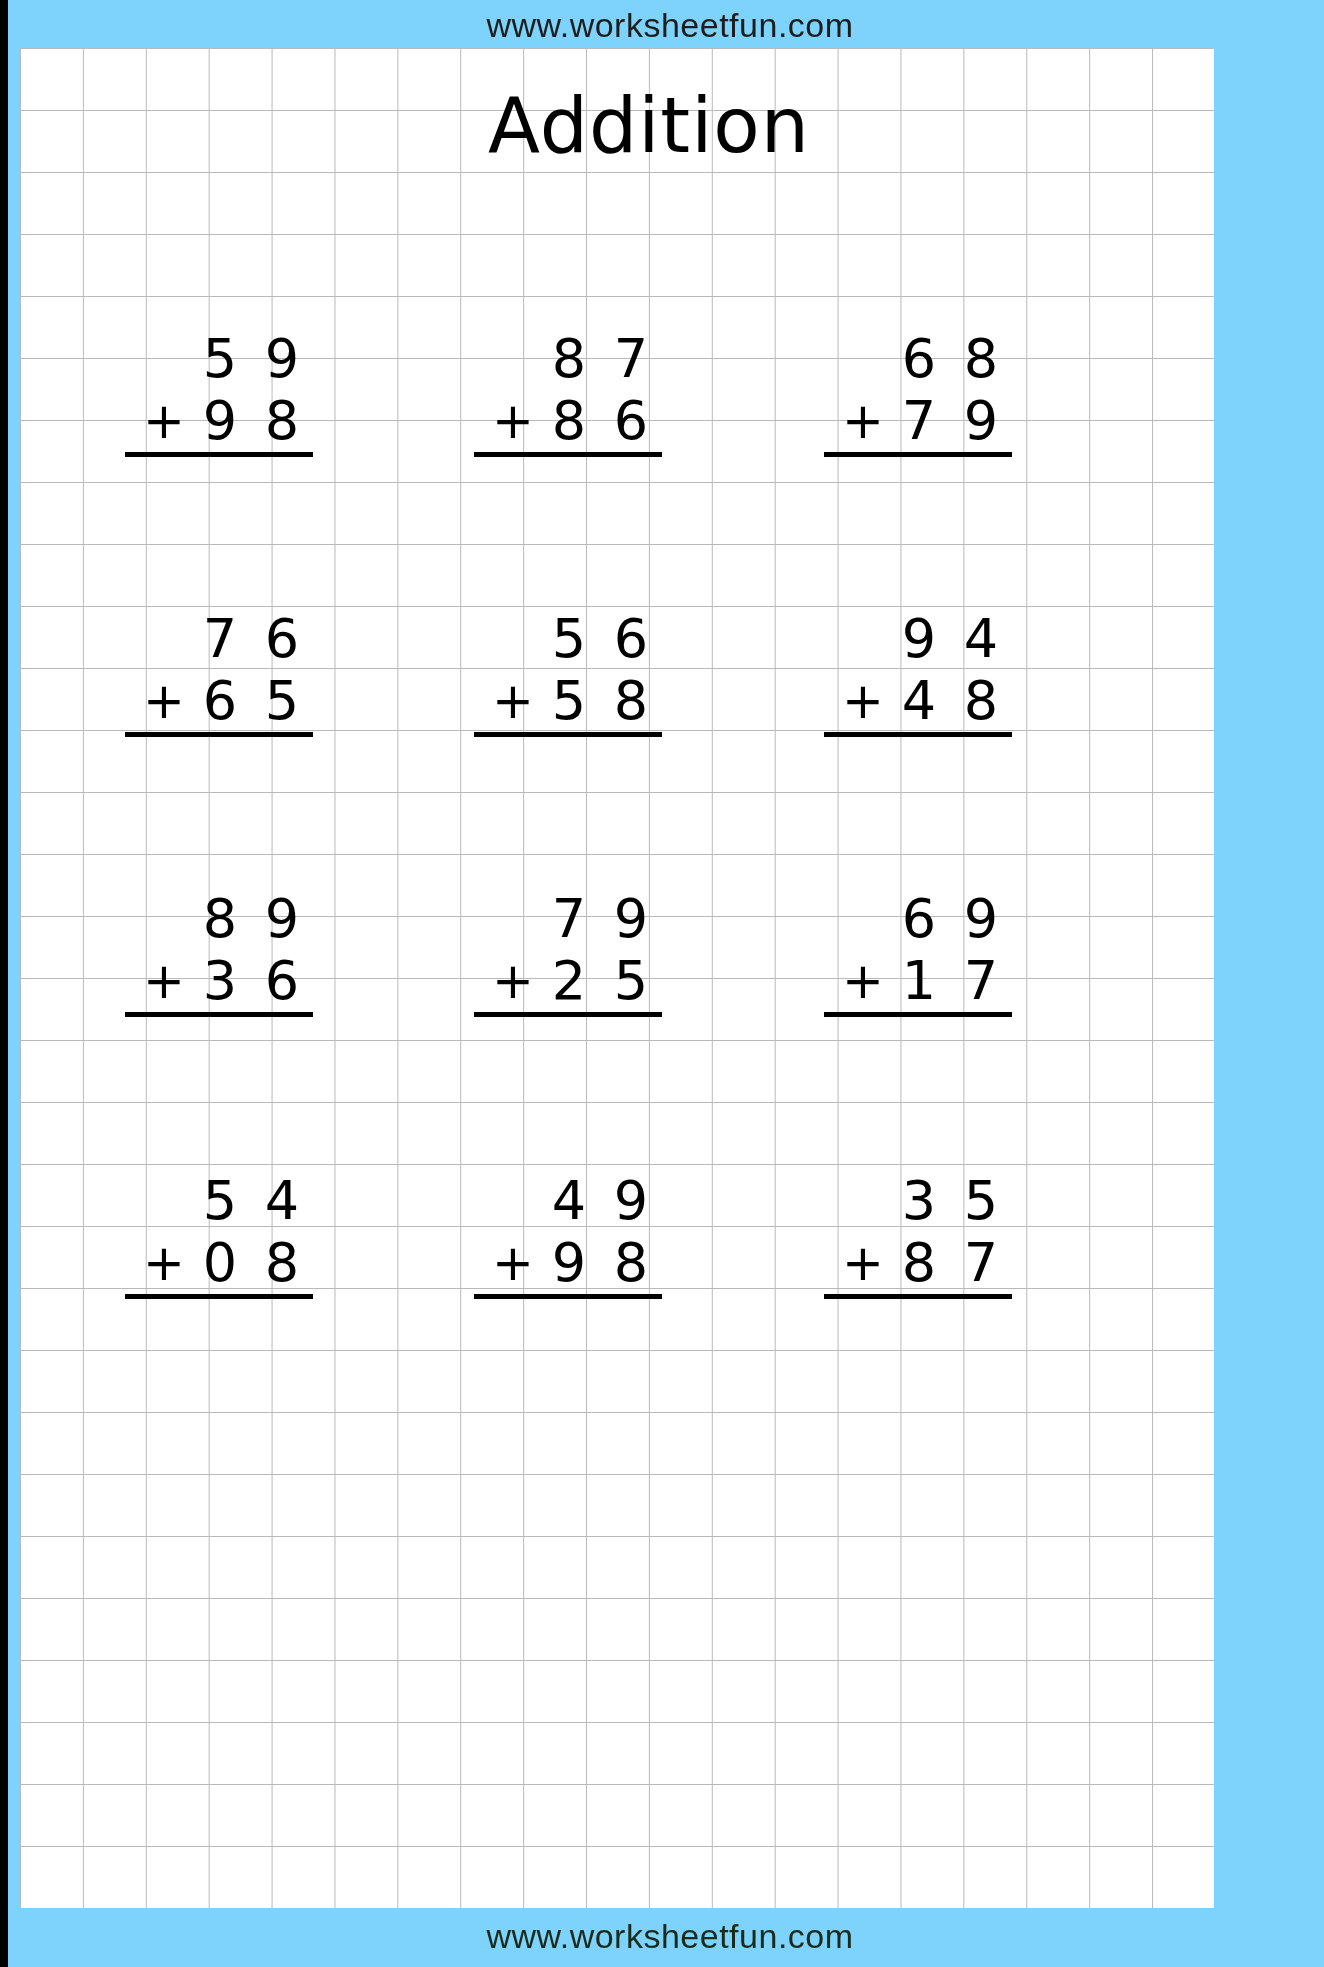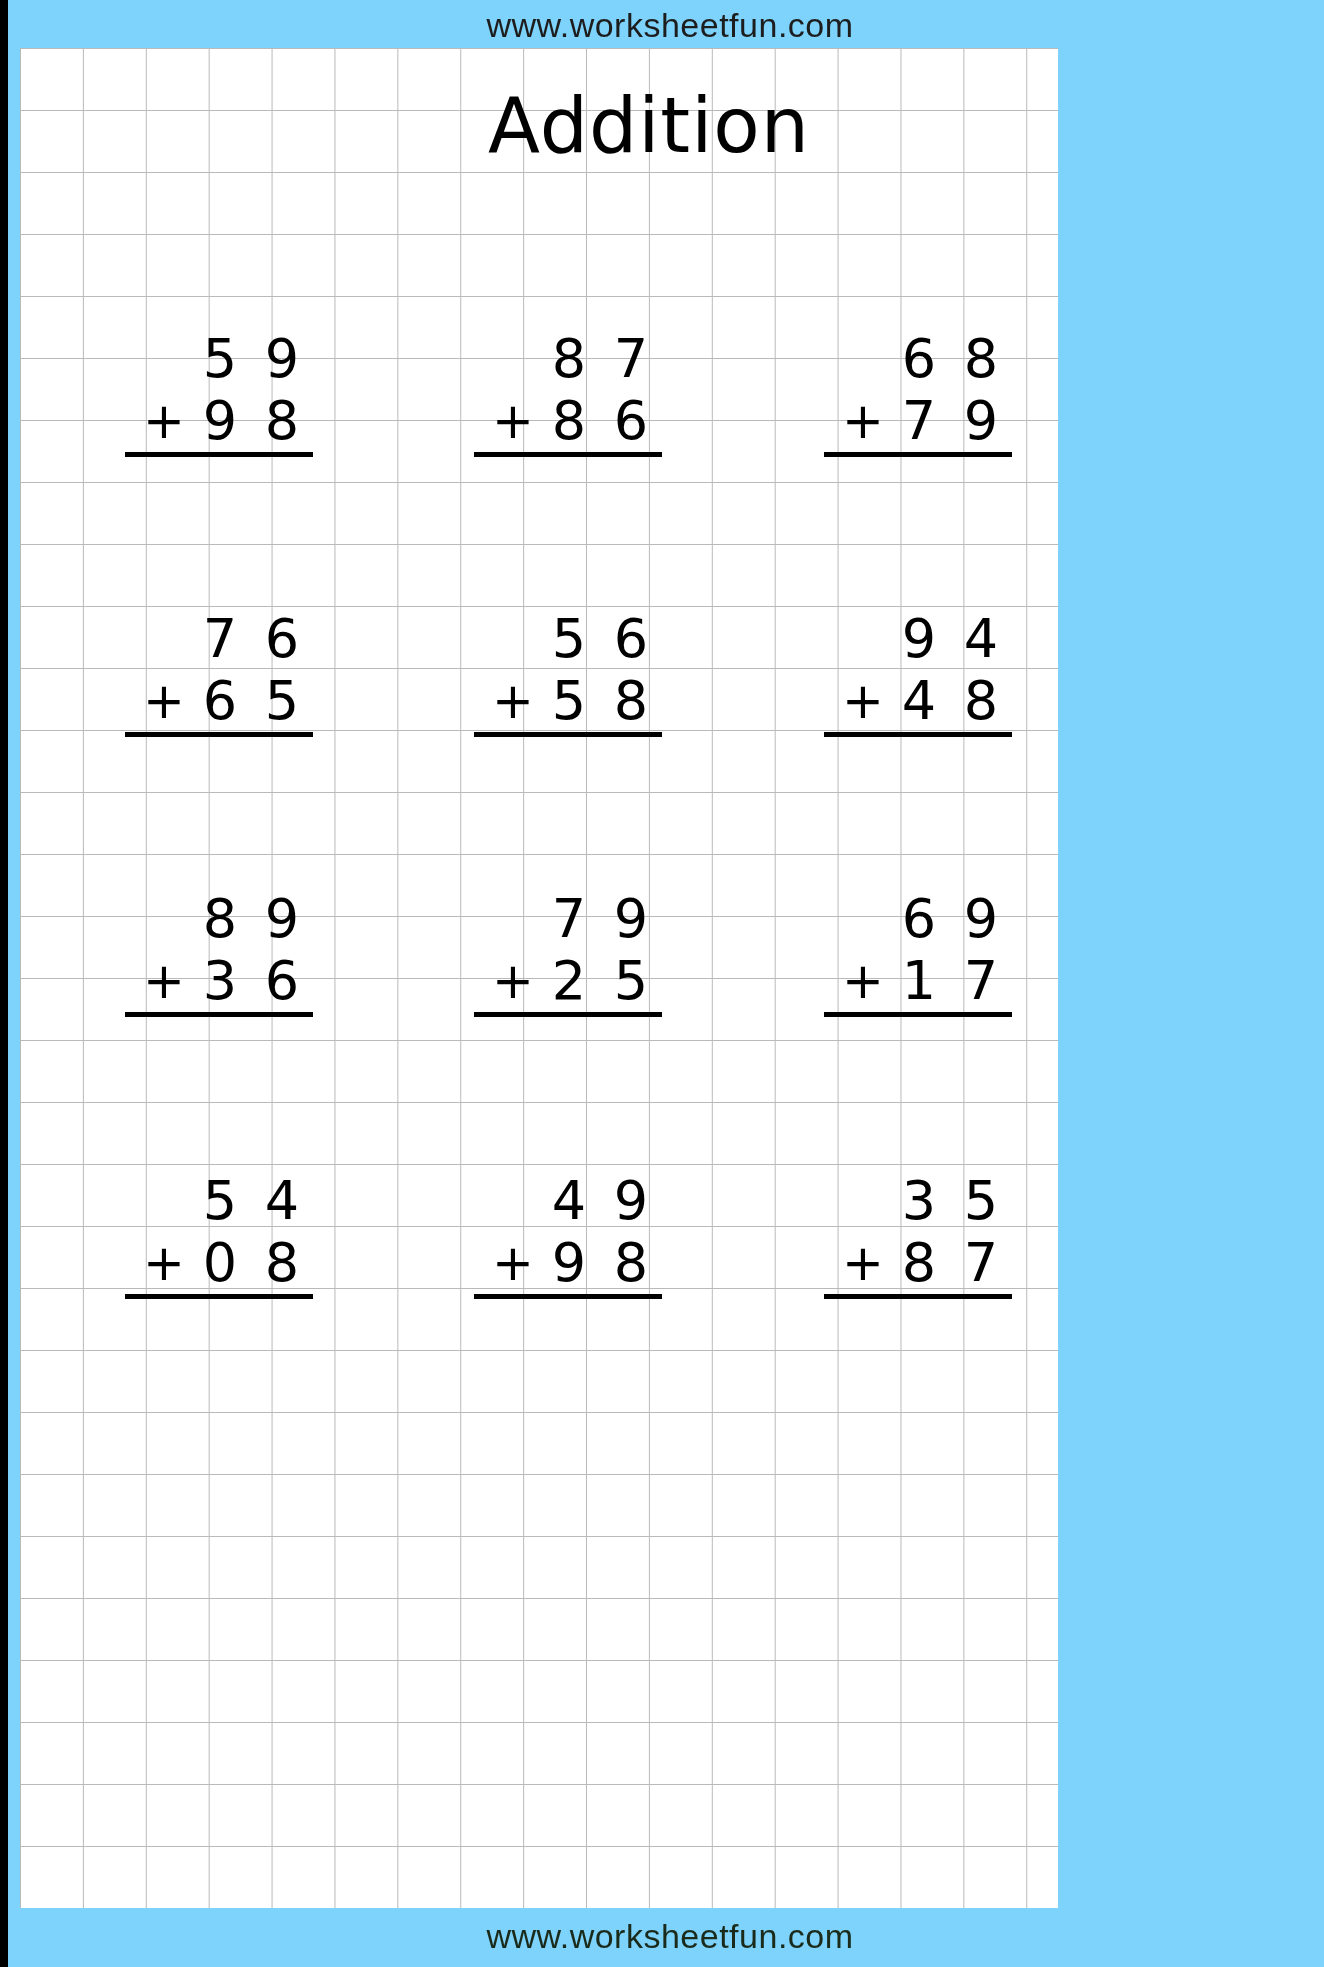--- a/index.html
+++ b/index.html
@@ -54,21 +54,21 @@
     letter-spacing: 0.5px;
     font-family: "Liberation Sans", sans-serif;
     z-index: 5;
   }
 
   
   #sheet {
     position: absolute;
     left: 12px;
     top: 48px;
-    width: 1038px;
+    width: 1194px;
     height: 1860px;
     background: #ffffff;
     background-image:
       linear-gradient(to right, #b9b9b9 1px, transparent 1px),
       linear-gradient(to bottom, #b9b9b9 1px, transparent 1px);
     background-size: 62.9px 62px;
     background-position: 0 0;
     box-sizing: border-box;
     overflow: hidden;
   }

